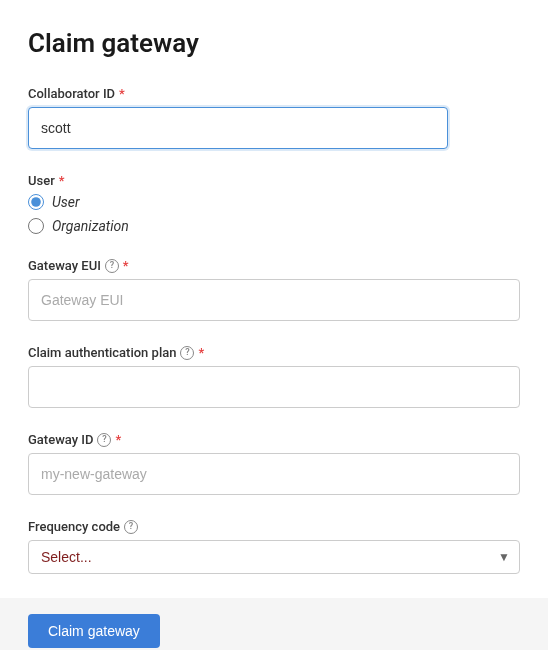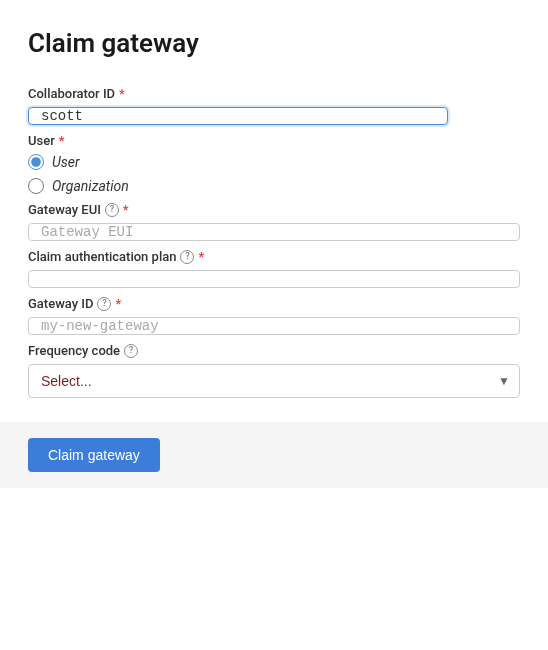--- a/index.html
+++ b/index.html
@@ -24,21 +24,21 @@
     }
 
     .page-title {
       font-size: 26px;
       font-weight: 600;
       color: #1a1a1a;
       margin-bottom: 28px;
     }
 
     .form-group {
-      margin-bottom: 8px;
+      margin-bottom: 24px;
     }
 
     .form-label {
       display: flex;
       align-items: center;
       gap: 4px;
       font-size: 13px;
       font-weight: 500;
       color: #333;
       margin-bottom: 6px;
@@ -59,28 +59,27 @@
       border: 1px solid #888;
       color: #888;
       font-size: 9px;
       cursor: pointer;
       font-weight: 600;
       line-height: 1;
     }
 
     .form-input {
       width: 100%;
-      padding: 0 12px;
+      padding: 12px 12px;
       border: 1px solid #ccc;
       border-radius: 4px;
       font-size: 14px;
       color: #333;
       outline: none;
       background: #fff;
-      font-family: Liberation Mono, monospace;
     }
 
     .form-input.active-input {
       border-color: #4a90d9;
       box-shadow: 0 0 0 2px rgba(74, 144, 217, 0.2);
     }
 
     .form-input::placeholder {
       color: #aaa;
     }

